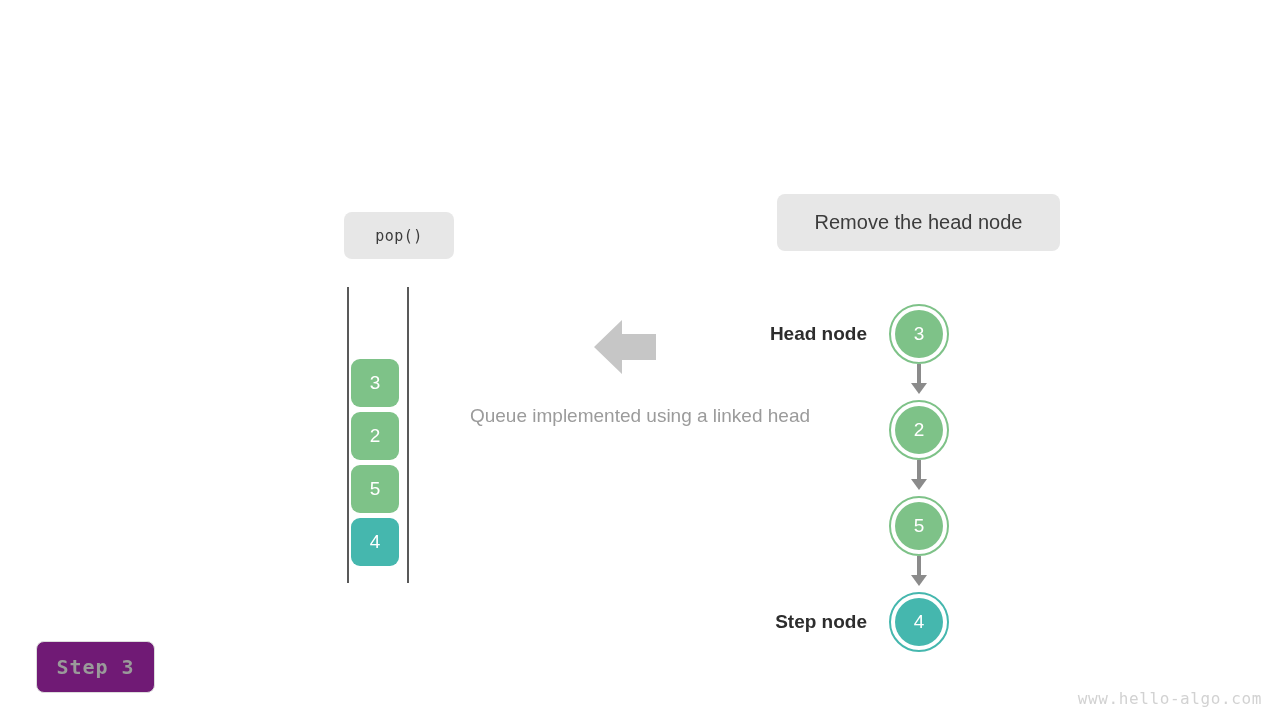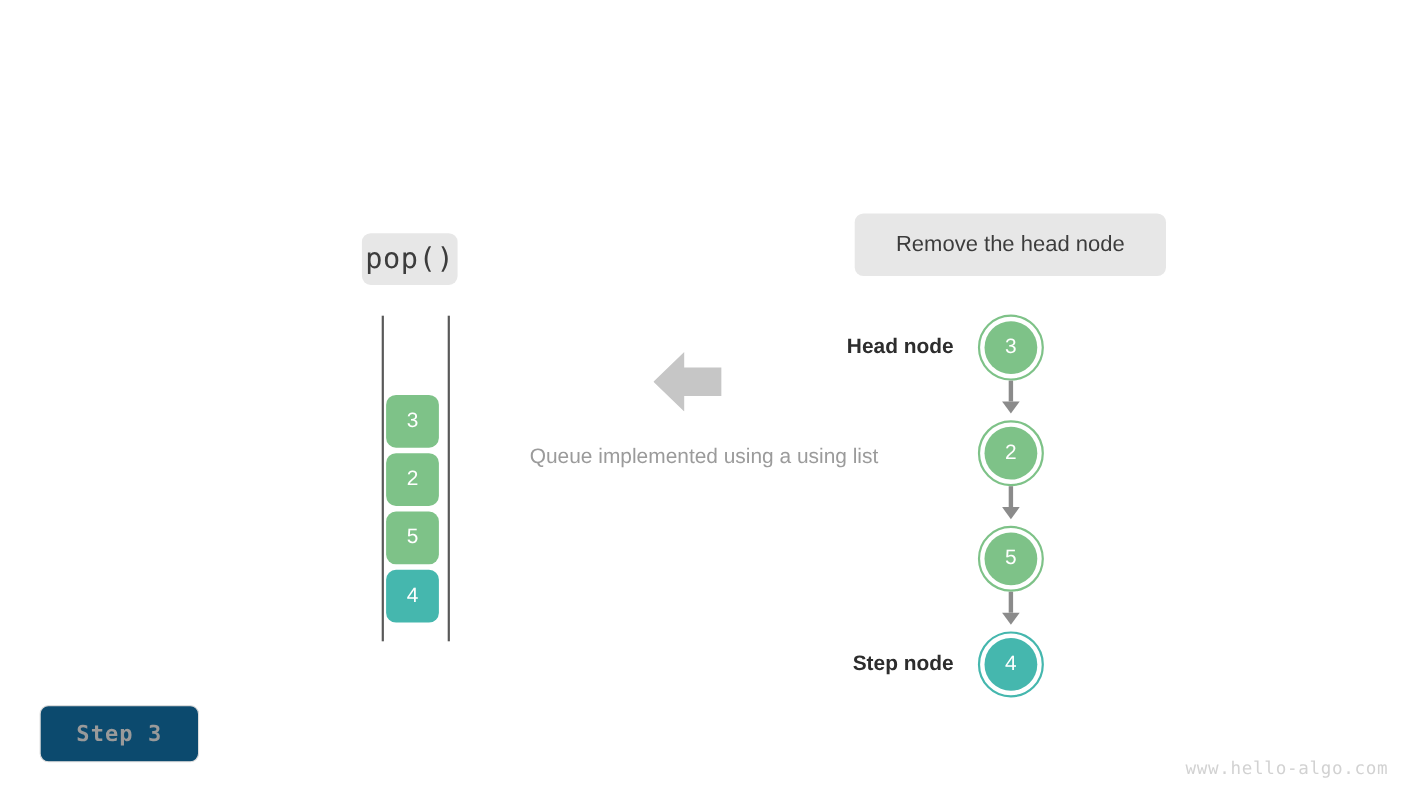--- a/index.html
+++ b/index.html
@@ -25,46 +25,46 @@
     position: absolute;
     background: #e7e7e7;
     border-radius: 8px;
     color: #3c3c3c;
     display: flex;
     align-items: center;
     justify-content: center;
     box-sizing: border-box;
   }
   #op-chip {
-    left: 329px;
+    left: 344px;
     top: 212px;
-    width: 87px;
+    width: 110px;
     height: 47px;
     font-family: "DejaVu Sans Mono", monospace;
-    font-size: 26px;
+    font-size: 15px;
     letter-spacing: 0.5px;
   }
   #action-chip {
     left: 777px;
     top: 194px;
     width: 283px;
     height: 57px;
     font-size: 20px;
   }
 
   
   #step-badge {
     position: absolute;
     left: 36px;
     top: 641px;
-    width: 145px;
+    width: 119px;
     height: 52px;
     border: 1px solid #dcdcdc;
     border-radius: 8px;
-    background: #0c4a6e;
+    background: #701a75;
     color: #9a9a9a;
     display: flex;
     align-items: center;
     justify-content: center;
     font-family: "DejaVu Sans Mono", monospace;
     font-size: 20px;
     font-weight: bold;
     letter-spacing: 1px;
     box-sizing: border-box;
   }
@@ -121,21 +121,21 @@
     color: #ffffff;
     font-size: 19px;
   }
   .cell.green { background: #7ec288; }
   .cell.teal  { background: #45b7ae; }
 
   
   #linked-list {
     position: absolute;
     left: 755px;
-    top: 280px;
+    top: 298px;
     width: 220px;
     height: 360px;
   }
   .node {
     position: absolute;
     left: 134px;
     width: 60px;
     height: 60px;
     border-radius: 50%;
     box-sizing: border-box;
@@ -232,21 +232,21 @@
       <span>4</span>
     </div>
   </div>
 
   <div id="transfer-arrow">
     <svg width="62" height="54" viewBox="0 0 62 54" aria-hidden="true">
       <polygon points="0,27 28,0 28,14 62,14 62,40 28,40 28,54" fill="#c6c6c6"></polygon>
     </svg>
   </div>
 
-  <div id="caption">Queue implemented using a using list</div>
+  <div id="caption">Queue implemented using a linked head</div>
 
   <div id="linked-list">
 
     <div class="node-label" style="top:6px">Head node</div>
 
     <div class="node green" style="top:6px">
       <span class="ring"></span>
       <span class="disc"></span>
       <span class="num">3</span>
     </div>

